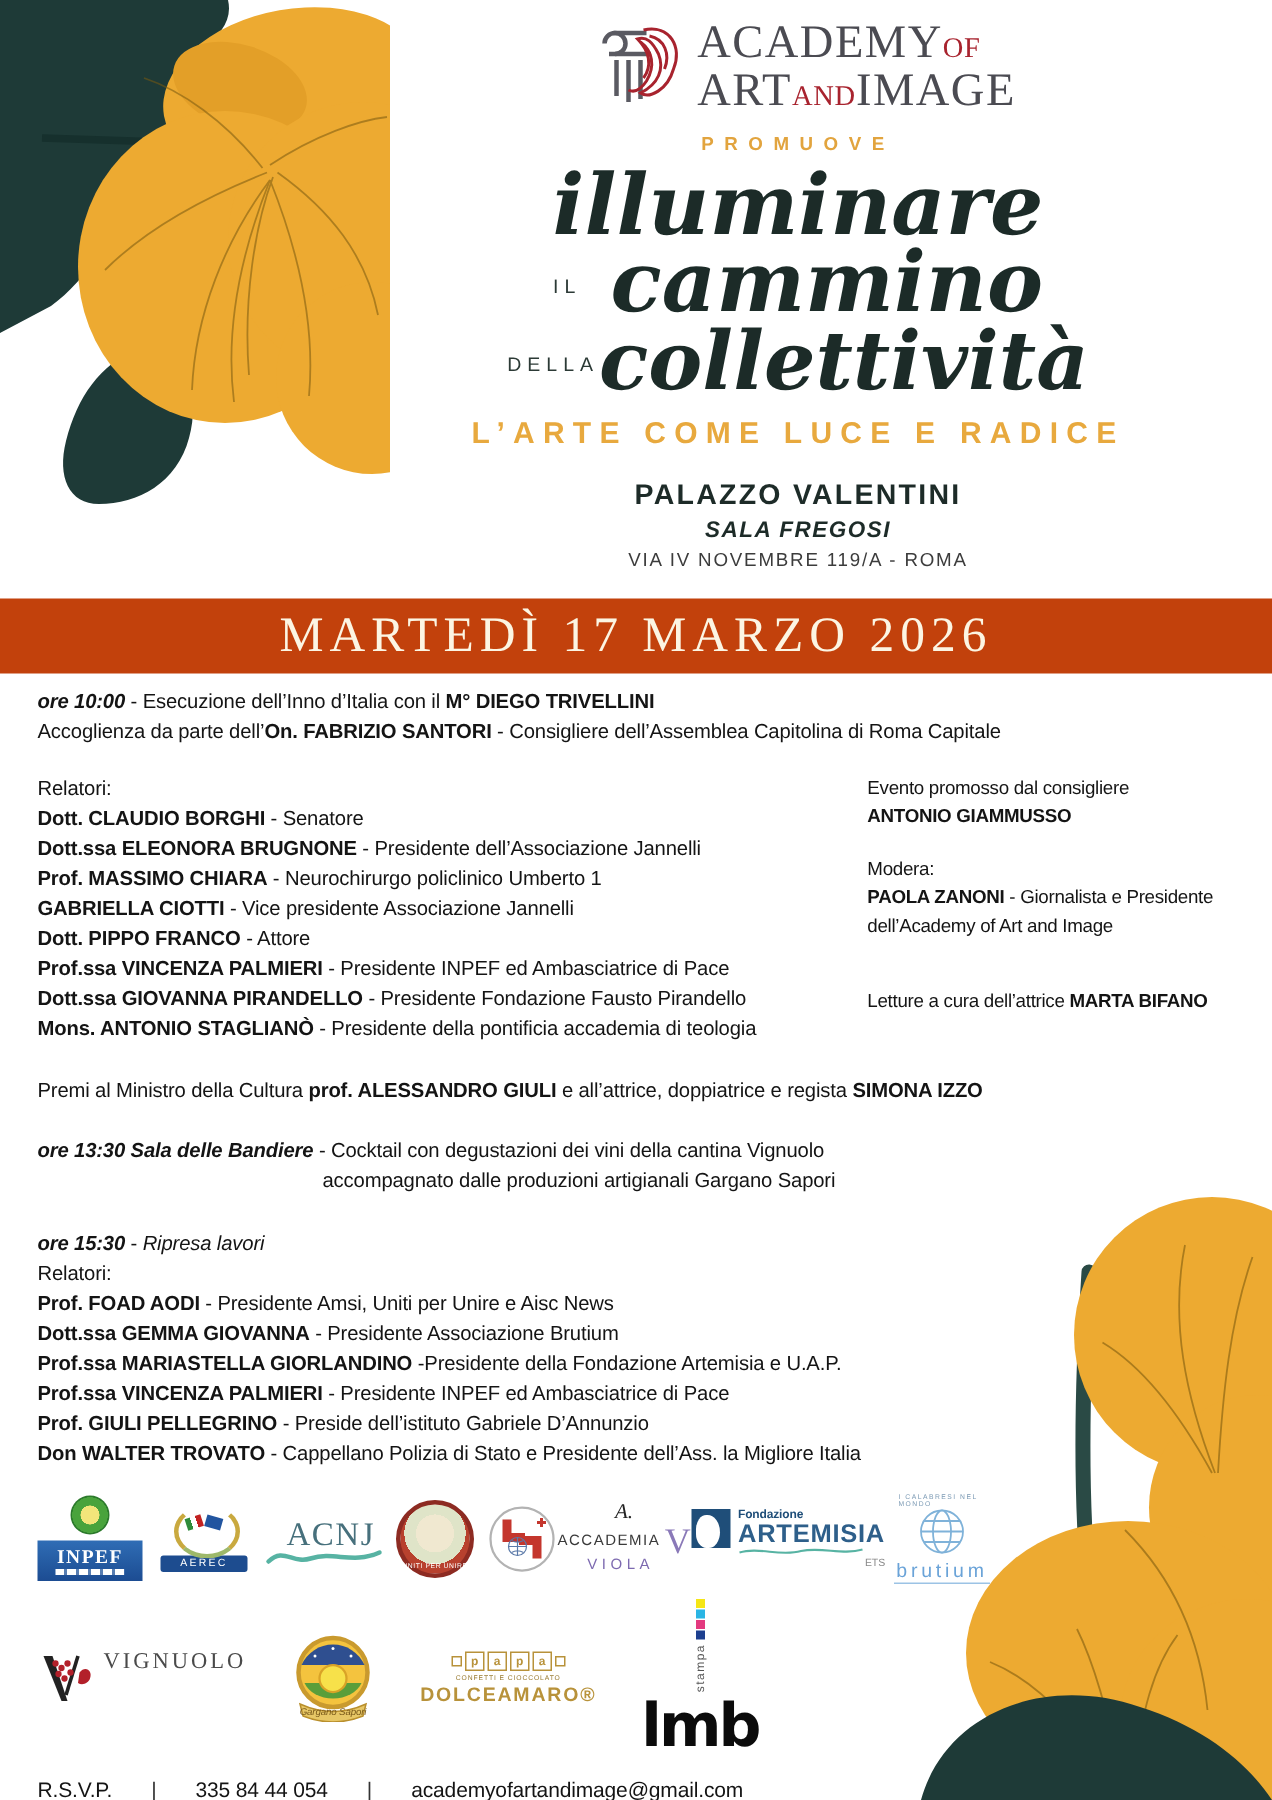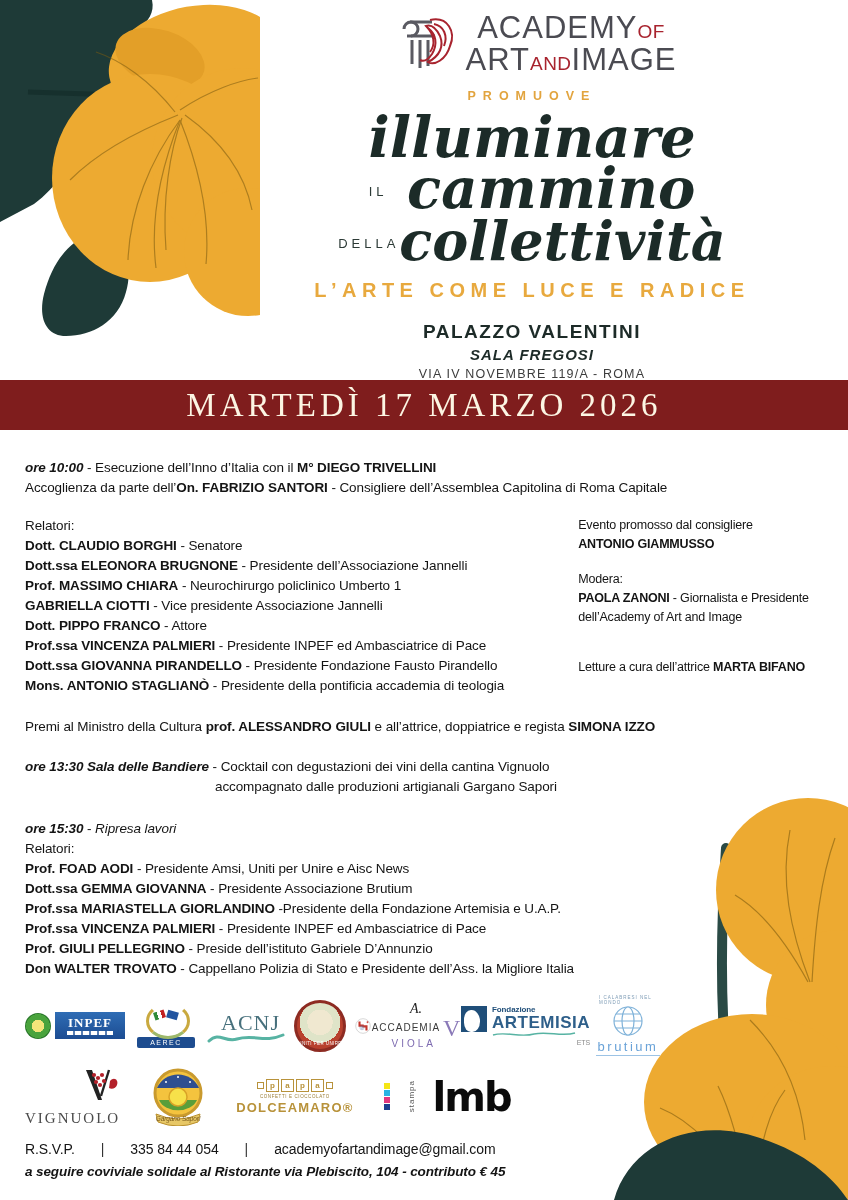--- a/index.html
+++ b/index.html
@@ -9,59 +9,59 @@
   .b{font-weight:bold}.i{font-style:italic}
 
   
   .flower-tl{position:absolute;left:0;top:0;z-index:0}
   .flower-br{position:absolute;left:600px;top:790px;z-index:0}
 
   
   .header{position:absolute;left:248px;top:8px;width:568px;text-align:center;z-index:2}
   .brand{display:flex;align-items:center;justify-content:center}
   .brand-icon{width:76px;height:72px;margin-right:2px;flex:0 0 auto}
-  .brand-text{text-align:center;font-family:Liberation Sans, sans-serif;color:#4b4b52;line-height:1.02}
+  .brand-text{text-align:left;font-family:Liberation Serif, serif;color:#4b4b52;line-height:1.02}
   .bl{font-size:31px;letter-spacing:1px}
   .bl .sm{font-size:19px;color:#a8232e;letter-spacing:.5px}
   .promuove{margin-top:9px;font-size:12.5px;letter-spacing:7px;color:#e2a43e;font-weight:bold}
   .title{font-family:"DejaVu Serif",serif;font-style:italic;font-weight:bold;color:#1c2b28}
   .t1{font-size:56px;line-height:54px;margin-top:7px}
   .t2{font-size:56px;line-height:48px}
   .t3{font-size:54px;line-height:50px}
   .smallcap{font-family:"Liberation Sans",sans-serif;font-style:normal;font-weight:400;
             font-size:13px;letter-spacing:4px;color:#2c3a36;vertical-align:12px}
   .tagline{margin-top:10px;font-size:20px;letter-spacing:5.5px;color:#e8a93e;font-weight:bold}
   .venue{margin-top:18px;line-height:1.3}
   .venue-name{font-size:19px;font-weight:bold;letter-spacing:1.5px;color:#1d2b28}
   .venue-hall{font-size:15px;font-weight:bold;font-style:italic;letter-spacing:1px;color:#1d2b28}
   .venue-addr{font-size:12.5px;letter-spacing:1.2px;color:#3c3c3c;margin-top:2px}
 
   
-  .banner{position:absolute;left:0;top:380px;width:848px;height:50px;background:#7f1d1d;z-index:1;text-align:center}
+  .banner{position:absolute;left:0;top:399px;width:848px;height:50px;background:#c2410c;z-index:1;text-align:center}
   .banner span{font-family:"Liberation Serif",serif;font-size:33px;letter-spacing:4px;color:#fcf5e3;line-height:50px}
 
   
   .content{position:absolute;left:25px;top:458px;width:798px;z-index:2;font-size:13.5px;letter-spacing:-.1px}
   .ln{line-height:20px;min-height:20px}
   .cols{display:flex;margin-top:18px}
   .colL{width:556px}
   .colR{width:246px;margin-left:auto;font-size:12.5px;line-height:19px;letter-spacing:-.2px}
   .gap1{margin-top:16px}
   .gap2{margin-top:31px;white-space:nowrap}
   .premi{margin-top:21px}
   .cock{margin-top:20px}
   .cock2{padding-left:190px}
   .r2{margin-top:22px}
 
   
   .logos1{display:flex;align-items:center;gap:9px;margin-top:16px;width:632px}
   .logos2{display:flex;align-items:center;gap:30px;margin-top:10px;width:560px}
   .lg{display:flex;flex-direction:column;align-items:center;flex:0 0 auto}
 
-  .inpef{flex-direction:row;gap:4px;}
+  .inpef{flex-direction:column;gap:4px;}
   .inpef-emb{width:26px;height:26px;border-radius:50%;
      background:radial-gradient(circle,#f3e57a 0 34%,#49a33c 35% 64%,#2c7a2c 65% 100%)}
   .inpef-box{width:70px;height:27px;background:linear-gradient(#2f6db5,#1c4c92);
      display:flex;flex-direction:column;align-items:center;justify-content:center}
   .inpef-box b{font-family:"Liberation Serif",serif;color:#fff;font-size:13px;letter-spacing:1px;line-height:13px}
   .inpef-sub{display:block;width:46px;height:4px;margin-top:2px;
      background:repeating-linear-gradient(90deg,#fff 0 6px,rgba(255,255,255,.25) 6px 8px)}
 
   .aerec{width:64px}
   .aerec-crest{position:relative;width:44px;height:32px}
@@ -95,32 +95,32 @@
      border-radius:45% 55% 50% 45%}
   .art-col{display:flex;flex-direction:column;line-height:1}
   .art-top{font-size:8px;font-weight:bold;color:#1f4e79}
   .art-main{font-size:17px;font-weight:bold;color:#2e5f8a;letter-spacing:.5px}
   .art-ets{font-size:7px;color:#8a8a8a;align-self:flex-end;margin-top:1px}
 
   .brut{width:58px}
   .brut-rim{font-size:4.5px;color:#7d9bb5;letter-spacing:1px}
   .brut-label{font-size:13px;color:#6aa3d8;letter-spacing:2.5px;border-bottom:1px solid #9cc3e5;padding:0 2px 1px;margin-top:2px}
 
-  .vig{flex-direction:column;gap:6px;align-items:flex-end}
+  .vig{flex-direction:row;gap:6px;align-items:flex-start}
   .vig-text{font-family:"Liberation Serif",serif;font-size:15px;color:#4a4a4a;letter-spacing:2px}
 
   .papa{gap:1px}
   .papa-row{display:flex;gap:2px;align-items:center}
   .papa-cell{width:11px;height:11px;border:1.5px solid #b8923a;color:#b8923a;font-size:8px;font-weight:bold;
      display:flex;align-items:center;justify-content:center}
   .papa-dec{width:5px;height:5px;border:1.2px solid #b8923a}
   .papa-sub{font-size:4.5px;color:#9a7c33;letter-spacing:.6px;margin-top:1px}
   .papa-main{font-size:13px;font-weight:bold;color:#b8923a;letter-spacing:1.2px}
 
-  .lmb{flex-direction:row;gap:17px;}
+  .lmb{flex-direction:column;gap:3px;}
   .cmyk{display:flex;flex-direction:column;gap:1px}
   .cmyk i{width:6px;height:6px;display:block}
   .stampa{writing-mode:vertical-rl;transform:rotate(180deg);font-size:8px;color:#555;letter-spacing:1px}
   .lmb-main{font-family:"DejaVu Sans",sans-serif;font-size:40px;font-weight:800;letter-spacing:-2px;
      color:#0b0b0b;line-height:40px}
 
   
   .rsvp{margin-top:14px;font-size:14px}
   .rsvp .sep{margin:0 26px;color:#333}
   .note{margin-top:7px;font-size:13.5px;font-weight:bold;font-style:italic}

